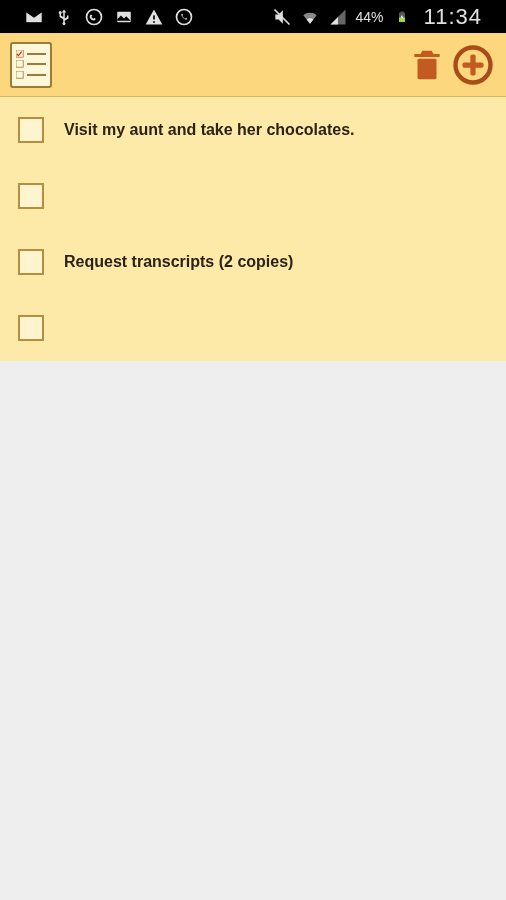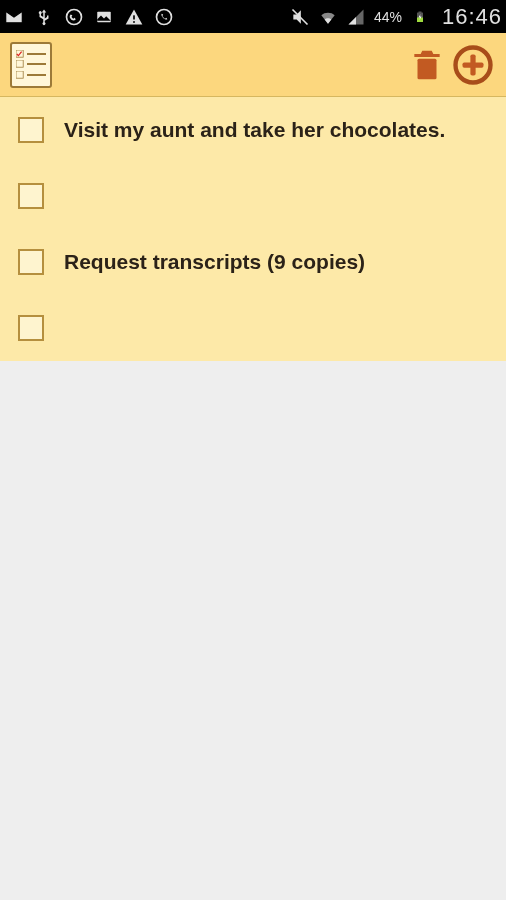--- a/index.html
+++ b/index.html
@@ -4,21 +4,21 @@
 <style>
   * { margin: 0; padding: 0; box-sizing: border-box; }
   html, body { width: 506px; height: 900px; font-family: sans-serif; background: #eeeeee; overflow: hidden; }
   
   .status-bar {
     height: 33px;
     background: #000;
     color: #e0e0e0;
     display: flex;
     align-items: center;
-    padding: 0 4px;
+    padding: 0 24px;
     font-size: 18px;
     justify-content: space-between;
   }
   .status-left { display: flex; gap: 10px; align-items: center; flex: 1; }
   .status-right { display: flex; gap: 8px; align-items: center; }
   .status-icon { width: 20px; height: 20px; display: flex; align-items: center; justify-content: center; }
   .clock { font-size: 22px; margin-left: 4px; letter-spacing: 1px; }
   .battery-pct { font-size: 14px; }
   
   .app-header {
@@ -55,21 +55,21 @@
   }
   .checkbox {
     width: 26px;
     height: 26px;
     border: 2px solid #b58f3e;
     background: #fef4cf;
     flex-shrink: 0;
     cursor: pointer;
   }
   .todo-text {
-    font-size: 21px;
+    font-size: 16px;
     font-weight: 700;
     color: #2b2218;
     line-height: 1.2;
   }
   
   .content-area { background: #eeeeee; flex:1; }
 </style>
 </head>
 <body>
 
@@ -132,21 +132,21 @@
     </span>
     <span class="battery-pct">44%</span>
     <span class="status-icon">
       <svg viewBox="0 0 24 24" width="12" height="20">
           <rect x="6" y="3" width="12" height="19" fill="#555" rx="1"></rect>
           <rect x="9" y="1" width="6" height="3" fill="#555"></rect>
           <rect x="6" y="13" width="12" height="9" fill="#9edb3e"></rect>
           <path d="M13 6l-4 7h3l-1 5 4-7h-3z" fill="#fff"></path>
         </svg>
     </span>
-    <span class="clock">16:46</span>
+    <span class="clock">11:34</span>
   </div>
 </div>
 
 <div class="app-header">
   <div class="app-logo">
     <div class="logo-row">
         <svg class="logo-check" viewBox="0 0 10 10">
           <rect x="0" y="0" width="9" height="9" fill="none" stroke="#9c7a38"></rect>
           <path d="M1 5l2 2 4-5" stroke="#d22" stroke-width="1.5" fill="none"></path>
         </svg>
@@ -184,20 +184,20 @@
 <div class="todo-list">
   <div class="todo-item">
     <div class="checkbox"></div>
     <div class="todo-text">Visit my aunt and take her chocolates.</div>
   </div>
   <div class="todo-item">
     <div class="checkbox"></div>
   </div>
   <div class="todo-item">
     <div class="checkbox"></div>
-    <div class="todo-text">Request transcripts (9 copies)</div>
+    <div class="todo-text">Request transcripts (2 copies)</div>
   </div>
   <div class="todo-item">
     <div class="checkbox"></div>
   </div>
 </div>
 
 <div class="content-area"></div>
 
 </body></html>

